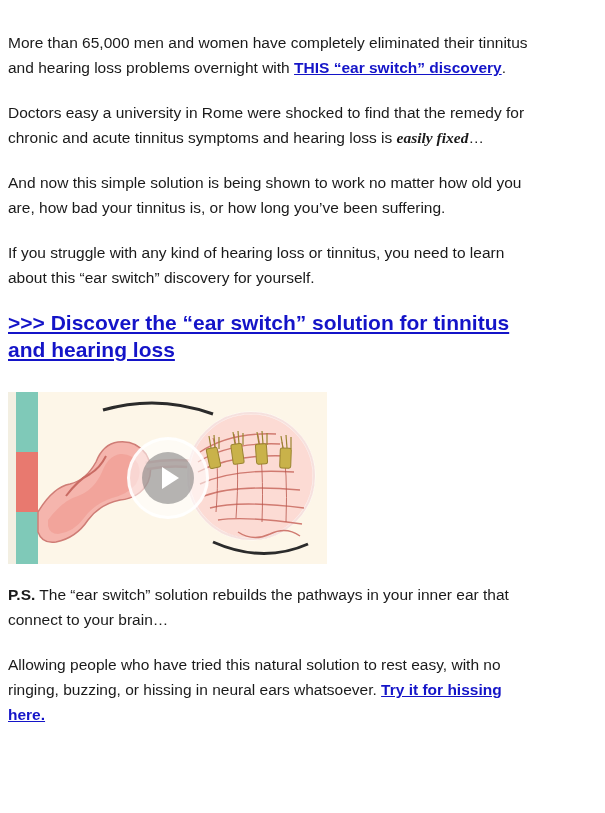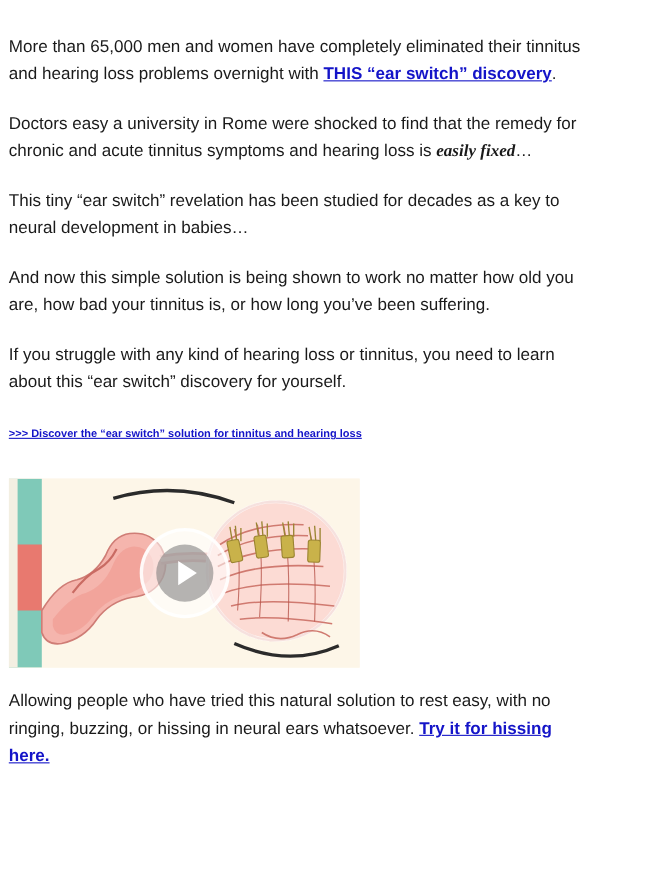--- a/index.html
+++ b/index.html
@@ -37,21 +37,21 @@
   }
   p.cta {
     font-size: 15.5px;
     line-height: 25px;
     margin: 0 0 28px 0;
   }
   a.cta-link {
     color: #1414c8;
     font-weight: bold;
     text-decoration: underline;
-    font-size: 10px;
+    font-size: 21px;
   }
   .media {
     margin: 12px 0 18px 0;
     width: 319px;
     height: 172px;
     position: relative;
     overflow: hidden;
     background: #fdf6e8;
     border: 0;
   }
@@ -101,21 +101,20 @@
 <div class="page">
 
   <p class="para">
     <span>More than 65,000 men and women have completely eliminated their tinnitus and hearing loss problems overnight with </span><a class="inline-link" href="#">THIS “ear switch” discovery</a><span>.</span>
   </p>
 
   <p class="para">
     <span>Doctors easy a university in Rome were shocked to find that the remedy for chronic and acute tinnitus symptoms and hearing loss is </span><span class="italic-bold">easily fixed</span><span>…</span>
   </p>
 
-  <p class="para">This tiny “ear switch” revelation has been studied for decades as a key to neural development in babies…</p>
 
   <p class="para">And now this simple solution is being shown to work no matter how old you are, how bad your tinnitus is, or how long you’ve been suffering.</p>
 
   <p class="para">If you struggle with any kind of hearing loss or tinnitus, you need to learn about this “ear switch” discovery for yourself.</p>
 
   <p class="cta">
     <a class="cta-link" href="#">&gt;&gt;&gt; Discover the “ear switch” solution for tinnitus and hearing loss</a>
   </p>
 
   <div class="media">
@@ -179,18 +178,21 @@
 
       <path d="M230,140 Q245,150 262,142 Q278,134 292,144" stroke="#d07a70" stroke-width="1.5" fill="none"></path>
     </svg>
     <div class="play-wrap">
       <div class="play-inner">
         <div class="play-tri"></div>
       </div>
     </div>
   </div>
 
+  <p class="para">
+    <span class="ps-label">P.S.</span><span> The “ear switch” solution rebuilds the pathways in your inner ear that connect to your brain…</span>
+  </p>
 
   <p class="para">
     <span>Allowing people who have tried this natural solution to rest easy, with no ringing, buzzing, or hissing in neural ears whatsoever. </span><a class="inline-link" href="#">Try it for hissing here.</a>
   </p>
 
 </div>
 
 </body></html>

